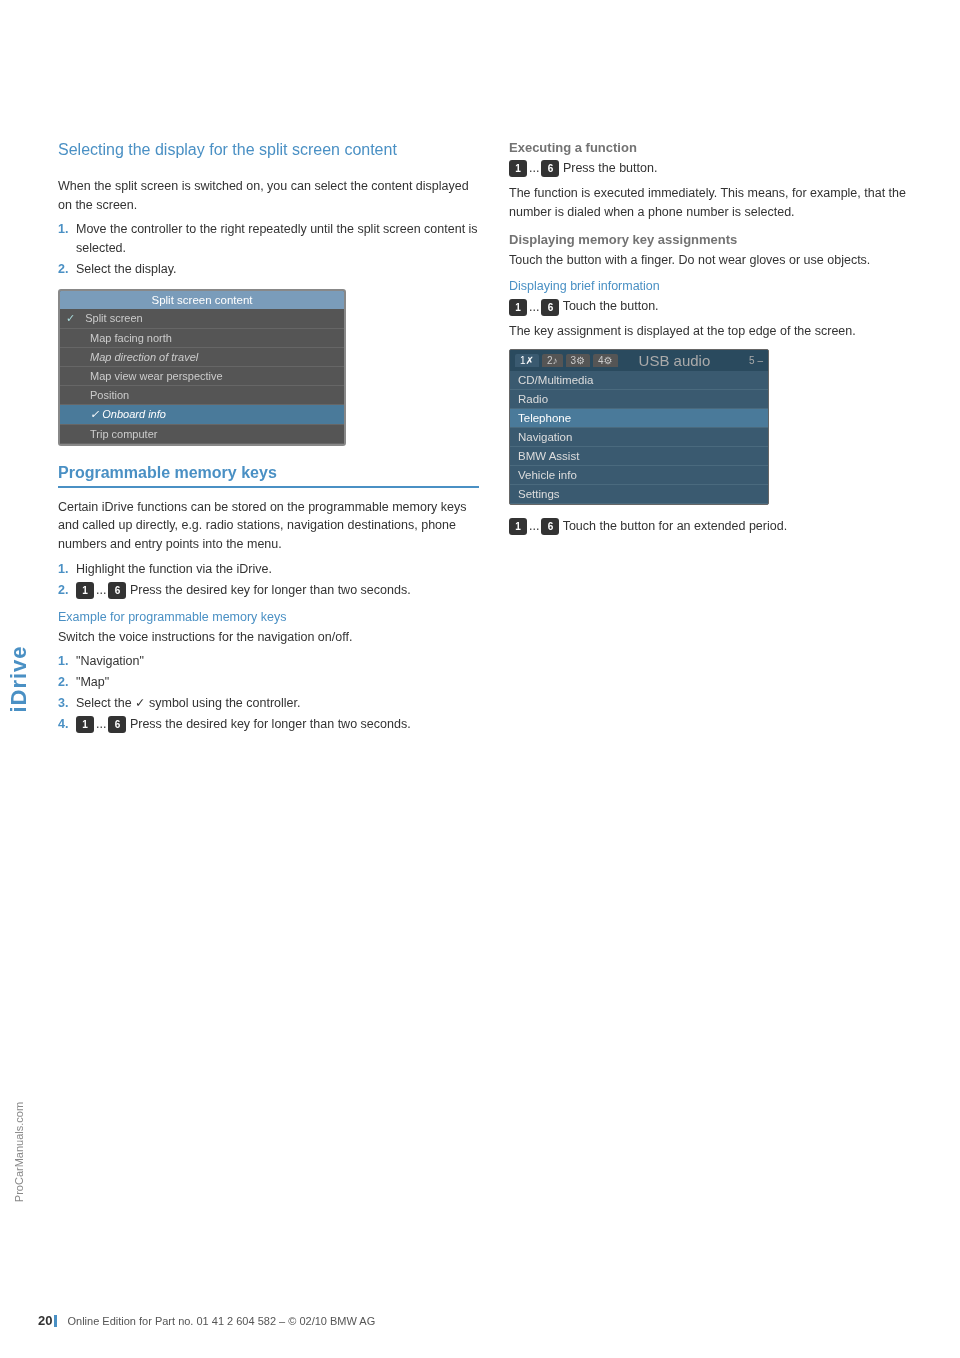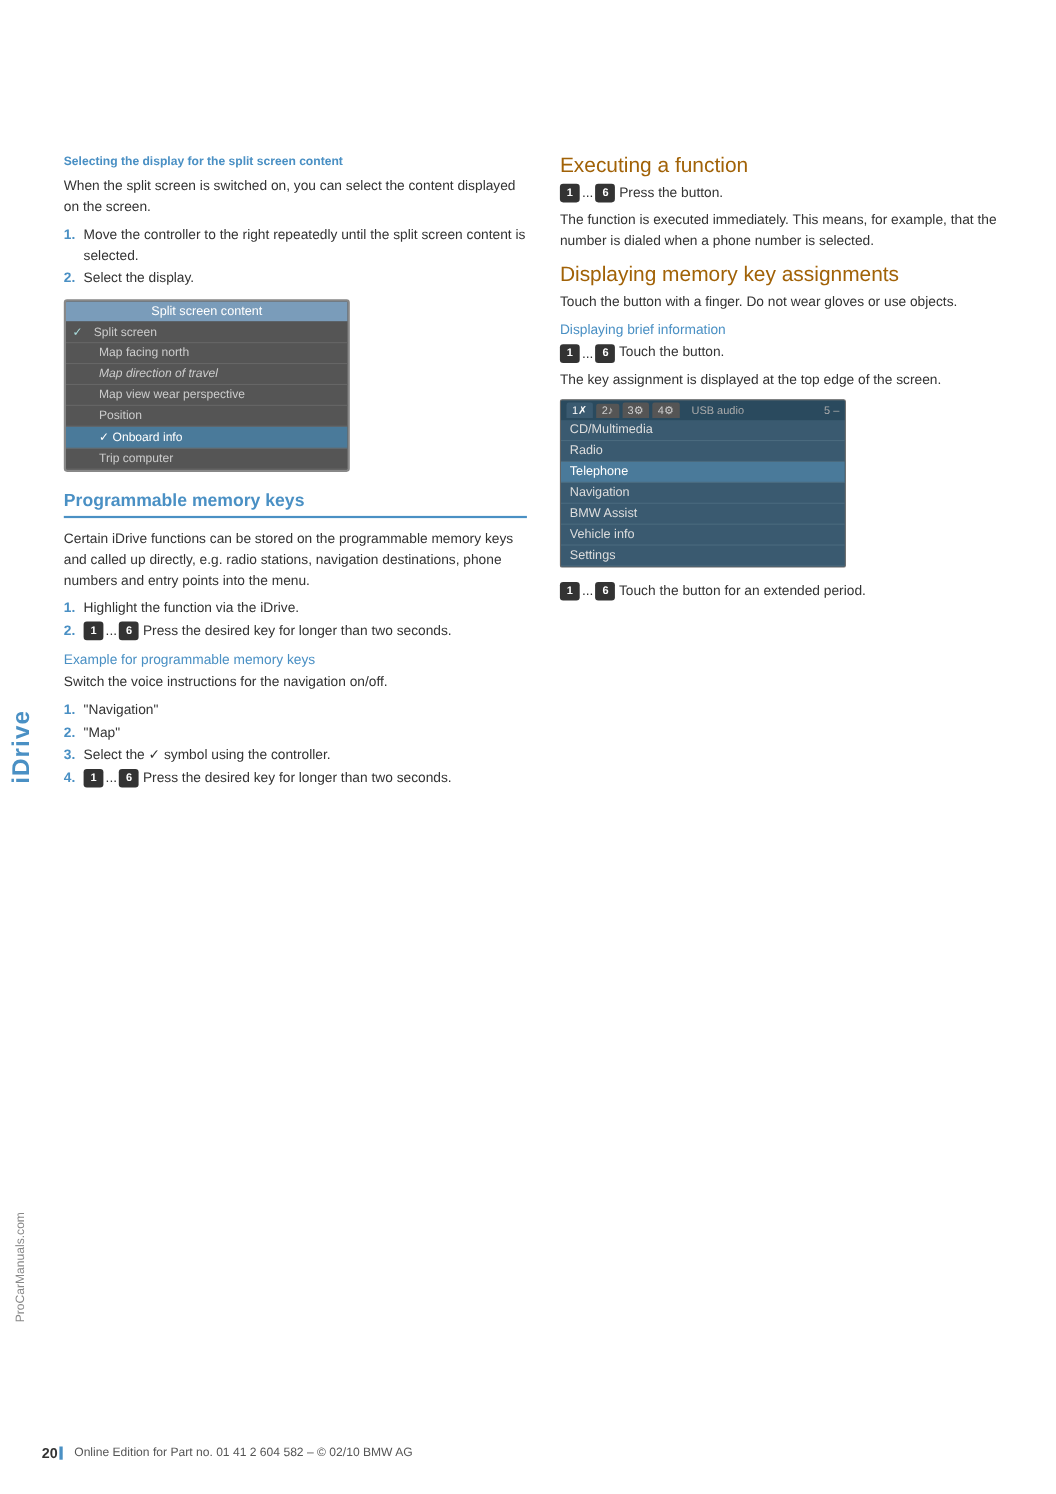--- a/index.html
+++ b/index.html
@@ -60,29 +60,29 @@
     }
 
     .col-right {
       flex: 1;
       min-width: 0;
     }
 
     
     .section-heading {
       color: #4a90c4;
-      font-size: 11px;
-      font-weight: bold;
-      margin-bottom: 6px;
+      font-size: 16px;
+      font-weight: normal;
+      margin-bottom: 16px;
       line-height: 1.3;
     }
     .section-heading-blue {
-      color: #a16207;
-      font-size: 19px;
-      font-weight: normal;
+      color: #737373;
+      font-size: 13px;
+      font-weight: bold;
       margin-bottom: 4px;
     }
     .section-subheading {
       color: #4a90c4;
       font-size: 12.5px;
       font-weight: normal;
       margin-top: 10px;
       margin-bottom: 4px;
     }
 
@@ -108,21 +108,21 @@
       margin-bottom: 2px;
     }
     .numbered-list li .num {
       color: #4a90c4;
       font-weight: bold;
       min-width: 14px;
     }
 
     
     .screen-mockup {
-      width: 260px;
+      width: 288px;
       background: #555;
       border: 2px solid #888;
       border-radius: 3px;
       margin: 10px 0 14px 0;
       overflow: hidden;
     }
     .screen-title-bar {
       background: #7a9cba;
       color: #fff;
       font-size: 11.5px;
@@ -140,20 +140,21 @@
     }
     .screen-item.checked::before {
       content: '✓';
       color: #add;
       margin-left: -16px;
       margin-right: 4px;
     }
     .screen-item.highlighted {
       background: #4a7a9a;
       color: #fff;
+      font-style: italic;
     }
 
     
     .big-heading {
       font-size: 16px;
       font-weight: bold;
       color: #4a90c4;
       margin: 18px 0 10px 0;
       border-bottom: 2px solid #4a90c4;
       padding-bottom: 4px;
@@ -369,21 +370,21 @@
         Touch the button.
       </p>
       <p class="body-text">The key assignment is displayed at the top edge of the screen.</p>
 
       <div class="memory-screen">
         <div class="memory-screen-header">
           <span class="mem-tab active">1✗</span>
           <span class="mem-tab">2♪</span>
           <span class="mem-tab">3⚙</span>
           <span class="mem-tab">4⚙</span>
-          <span style="color:#aaa;font-size:10px;margin-left:8px;">USB audio</span>
+          <span style="color:#aaa;font-size:15px;margin-left:18px;">USB audio</span>
           <span class="mem-header-right">5 –</span>
         </div>
         <div class="memory-screen-item">CD/Multimedia</div>
         <div class="memory-screen-item">Radio</div>
         <div class="memory-screen-item highlighted">Telephone</div>
         <div class="memory-screen-item">Navigation</div>
         <div class="memory-screen-item">BMW Assist</div>
         <div class="memory-screen-item">Vehicle info</div>
         <div class="memory-screen-item">Settings</div>
       </div>

